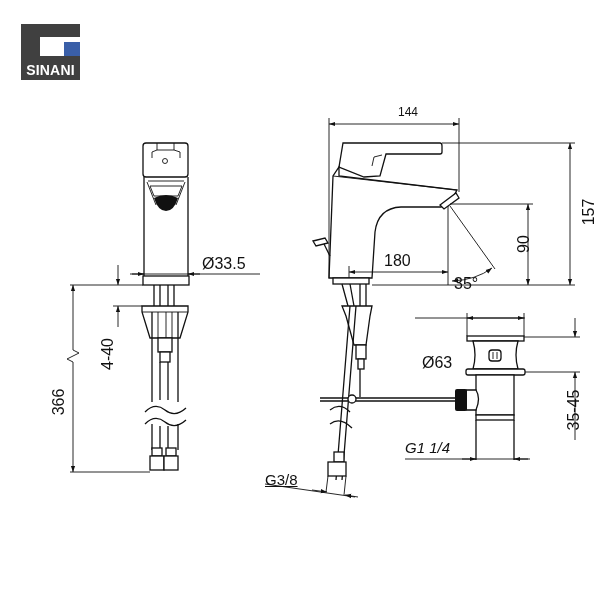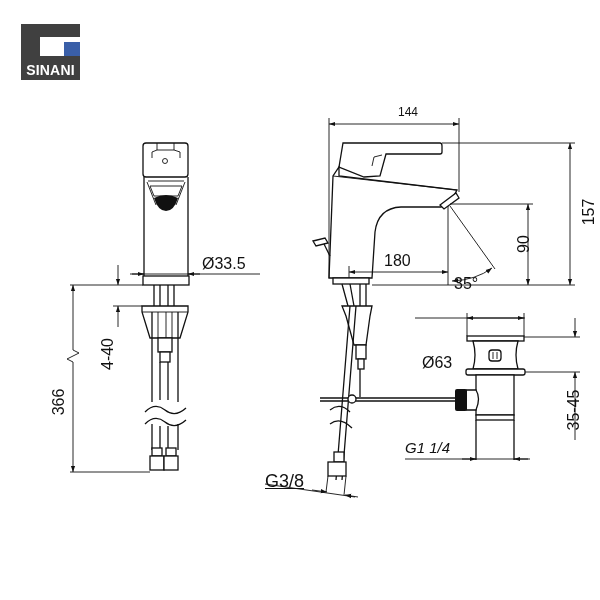--- a/index.html
+++ b/index.html
@@ -184,17 +184,17 @@
 
 <div class="dim" style="left:202px; top:256px; font-size:16px;">Ø33.5</div>
 <div class="dim rot" style="left:46px; top:394px; font-size:16px;">366</div>
 <div class="dim rot" style="left:92px; top:346px; font-size:16px;">4-40</div>
 
 <div class="dim" style="left:398px; top:106px; font-size:12px;">144</div>
 <div class="dim rot" style="left:576px; top:204px; font-size:16px;">157</div>
 <div class="dim rot" style="left:515px; top:236px; font-size:16px;">90</div>
 <div class="dim" style="left:384px; top:253px; font-size:16px;">180</div>
 <div class="dim" style="left:454px; top:257px; font-size:16px;margin-top:19px;">35°</div>
-<div class="dim" style="left:265px; top:472px; font-size:18px;text-decoration:underline;">G3/8</div>
+<div class="dim" style="left:265px; top:472px; font-size:15px;text-decoration:underline;">G3/8</div>
 
 <div class="dim" style="left:422px; top:316px; font-size:16px;margin-top:39px;">Ø63</div>
 <div class="dim rot" style="left:554px; top:402px; font-size:16px;">35-45</div>
 <div class="dim" style="left:405px; top:440px; font-size:15px;font-style:italic;">G1 1/4</div>
 
 </body></html>

